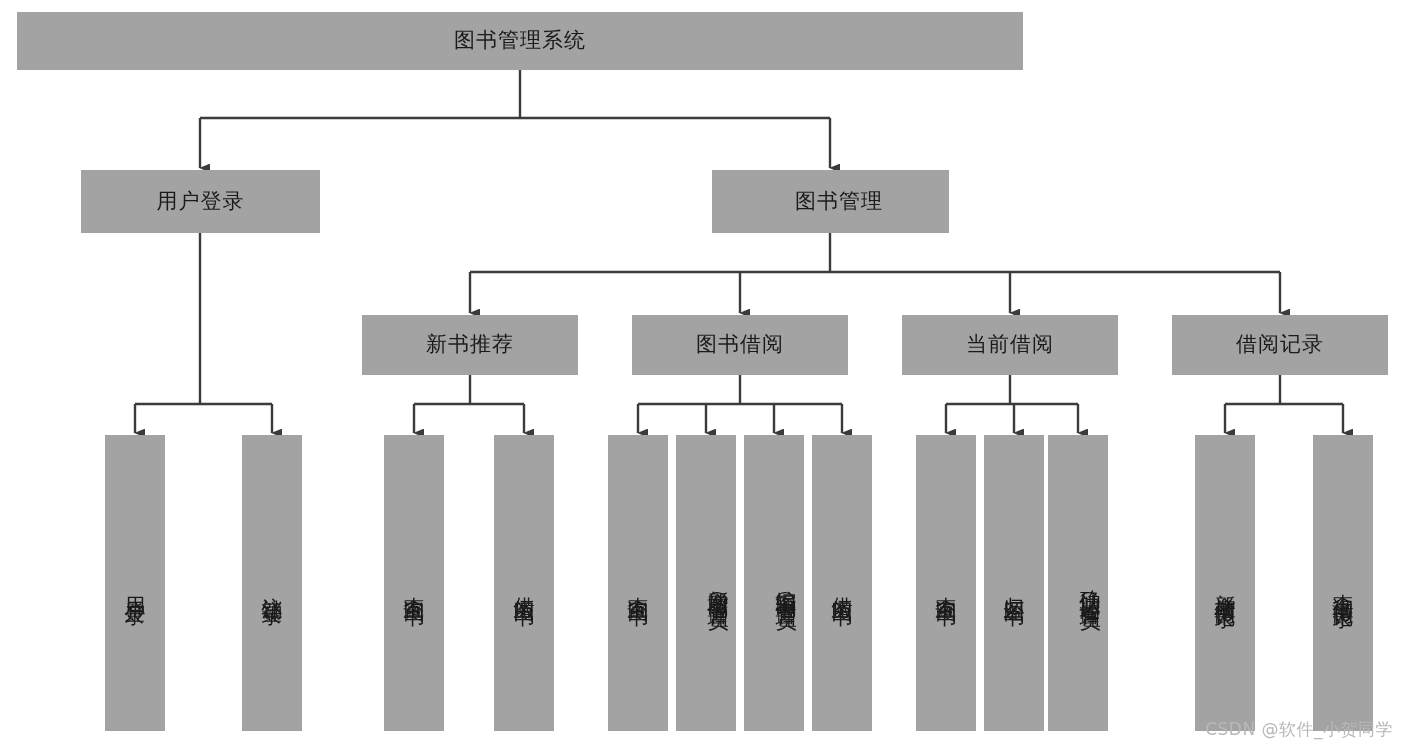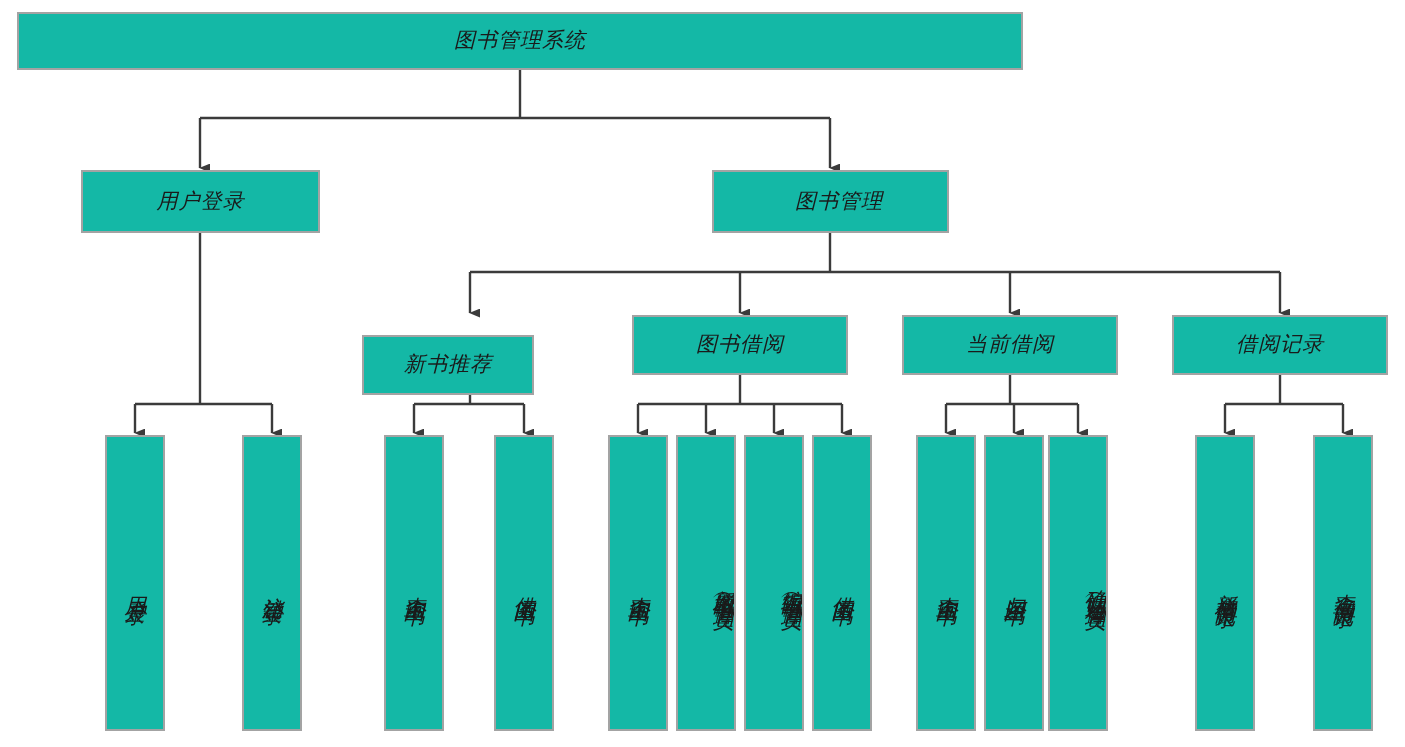--- a/index.html
+++ b/index.html
@@ -22,28 +22,27 @@
     position: absolute;
     left: 0;
     top: 0;
     width: 1405px;
     height: 747px;
     pointer-events: none;
   }
   .node {
     position: absolute;
     box-sizing: border-box;
-    border: 2px solid #a3a3a3;
-    background: #14b8a6;
+    border: 7px solid #a3a3a3;
+    background: #a3a3a3;
     display: flex;
     align-items: center;
     justify-content: center;
     color: #1a1a1a;
     z-index: 2;
-    font-style: italic;
   }
   .node-h {
     font-size: 21px;
     line-height: 1.1;
     letter-spacing: 1px;
     white-space: nowrap;
   }
   .node-v {
     writing-mode: vertical-rl;
     text-orientation: upright;
@@ -131,21 +130,21 @@
     <span>图书管理系统</span>
   </div>
 
   <div class="node node-h" style="left:81px; top:170px; width:239px; height:63px;">
     <span>用户登录</span>
   </div>
   <div class="node node-h" style="left:712px; top:170px; width:237px; height:63px;padding-left:17px;">
     <span>图书管理</span>
   </div>
 
-  <div class="node node-h" style="left:362px; top:315px; width:172px; height:60px;margin-top:20px;">
+  <div class="node node-h" style="left:362px; top:315px; width:216px; height:60px;">
     <span>新书推荐</span>
   </div>
   <div class="node node-h" style="left:632px; top:315px; width:216px; height:60px;justify-content:center;">
     <span>图书借阅</span>
   </div>
   <div class="node node-h" style="left:902px; top:315px; width:216px; height:60px;text-align:right;">
     <span>当前借阅</span>
   </div>
   <div class="node node-h" style="left:1172px; top:315px; width:216px; height:60px;justify-content:center;">
     <span>借阅记录</span>
@@ -188,14 +187,15 @@
     <span>确认归还（管理员）</span>
   </div>
 
   <div class="node node-v center-start" style="left:1195px; top:435px; width:60px; height:296px;">
     <span>新增借阅记录</span>
   </div>
   <div class="node node-v center-start" style="left:1313px; top:435px; width:60px; height:296px;">
     <span>查询借阅记录</span>
   </div>
 
+  <div class="watermark">CSDN @软件_小贺同学</div>
 
 </div>
 
 </body></html>

